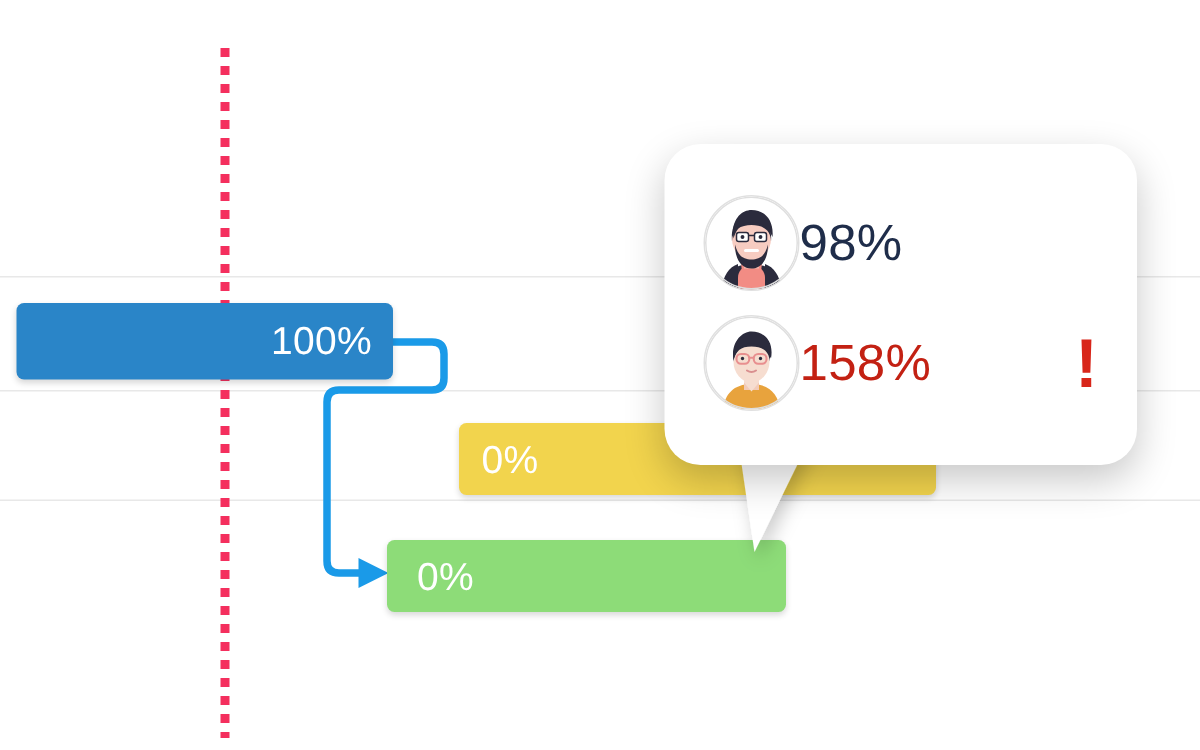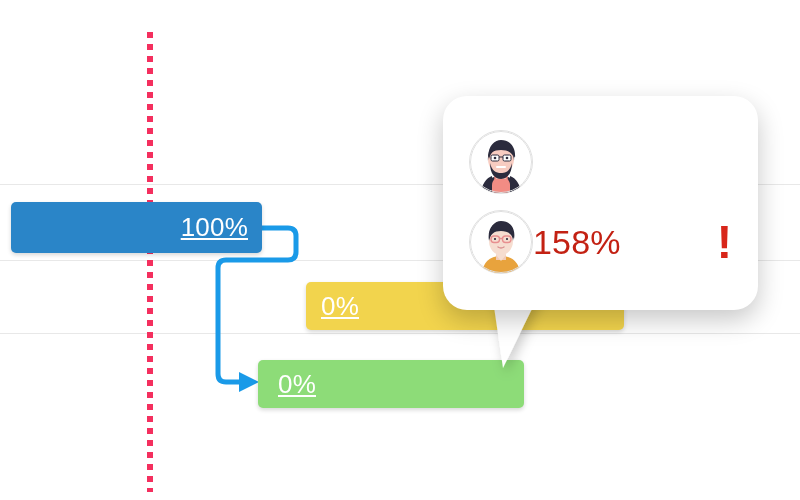--- a/index.html
+++ b/index.html
@@ -53,21 +53,20 @@
     display: flex;
     align-items: center;
     box-sizing: border-box;
   }
   .bar-label {
     color: #ffffff;
     font-size: 26px;
     font-weight: 400;
     letter-spacing: 0.2px;
     white-space: nowrap;
-    text-decoration: underline;
   }
   .bar.blue {
     left: 11px;  top: 202px;
     width: 251px; height: 51px;
     background: #2a85c8;
     justify-content: flex-end;
     padding-right: 14px;
   }
   .bar.yellow {
     left: 306px; top: 282px;
@@ -211,20 +210,21 @@
             <rect x="21" y="24" width="8" height="6" rx="1.5" fill="#ffffff" stroke="#2b2b3d" stroke-width="1"></rect>
             <rect x="33" y="24" width="8" height="6" rx="1.5" fill="#ffffff" stroke="#2b2b3d" stroke-width="1"></rect>
             <line x1="29" y1="26" x2="33" y2="26" stroke="#2b2b3d" stroke-width="1"></line>
             <circle cx="25" cy="27" r="1.3" fill="#2b2b3d"></circle>
             <circle cx="37" cy="27" r="1.3" fill="#2b2b3d"></circle>
             <path d="M27 36 L35 36" stroke="#ffffff" stroke-width="2" stroke-linecap="round"></path>
           </g>
           <circle cx="31" cy="31" r="30.5" fill="none" stroke="#dedede" stroke-width="1"></circle>
         </svg>
       </div>
+      <span class="tt-pct ok">98%</span>
     </div>
 
     <div class="tt-row">
       <div class="tt-avatar">
         <svg viewBox="0 0 62 62" width="62" height="62">
           <circle cx="31" cy="31" r="30.5" fill="#ffffff"></circle>
           <g>
             <path d="M31 45 C 19 45 13 52 12 62 L 50 62 C 49 52 43 45 31 45 Z" fill="#e8a33d"></path>
             <path d="M26 42 L36 42 L36 49 L26 49 Z" fill="#f2cbb8"></path>
             <path d="M26 44 L31 50 L36 44 L36 41 L26 41 Z" fill="#f6ddd0"></path>

